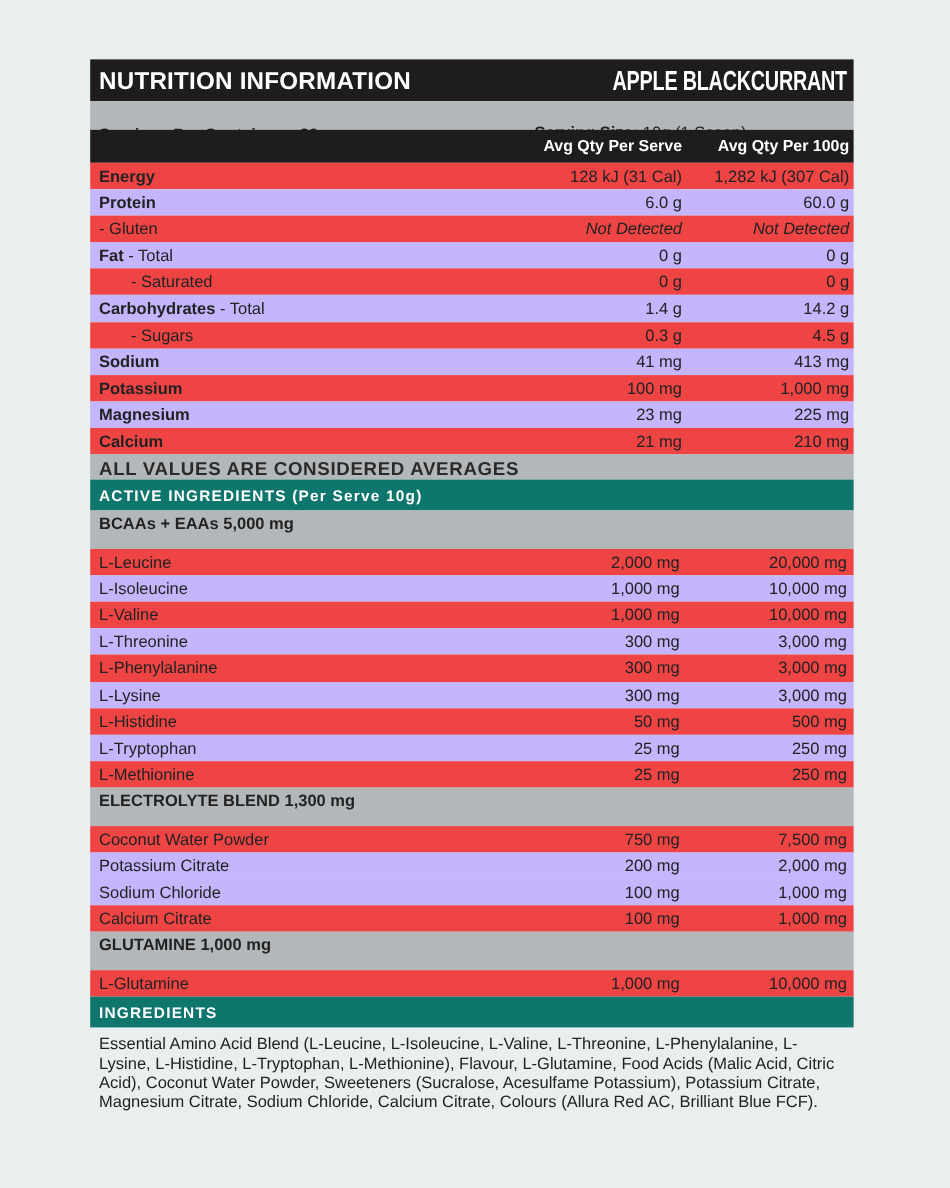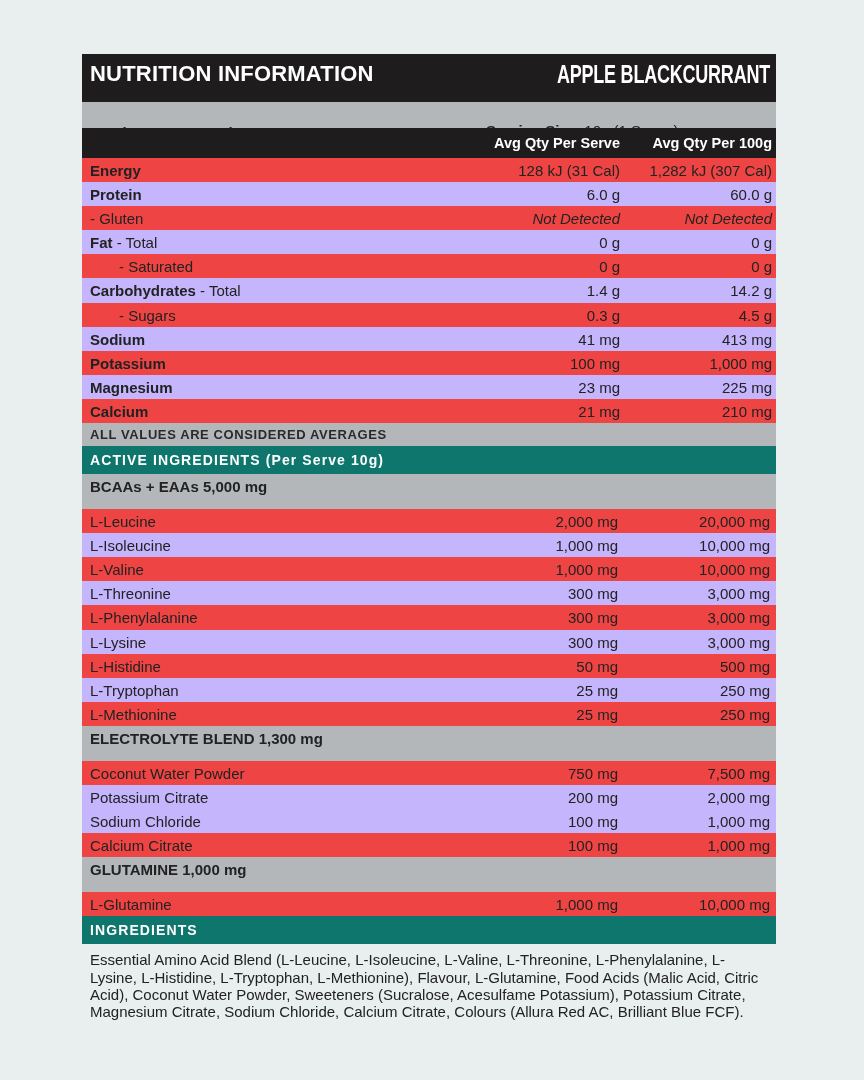--- a/index.html
+++ b/index.html
@@ -15,21 +15,21 @@
       position: relative;
       overflow: hidden;
     }
     .panel {
       position: absolute;
       left: 82px;
       top: 54px;
       width: 694px;
     }
     .title-bar {
-      height: 48px;
+      height: 38px;
       background: #1e1c1c;
       color: #ffffff;
       position: relative;
     }
     .title-left {
       position: absolute;
       left: 8px;
       top: 7px;
       font-weight: bold;
       font-size: 22px;
@@ -103,21 +103,21 @@
       white-space: nowrap;
     }
     .row.active .v1 { right: 158px; }
     .row.active .v2 { right: 6px; }
     .italic { font-style: italic; }
 
     .note-row {
       height: 23px;
       background: #b4b7ba;
       position: relative;
-      font-size: 13px;
+      font-size: 17px;
       letter-spacing: 0.6px;
     }
     .note-row span {
       position: absolute;
       left: 8px;
       top: 4px;
       font-weight: 600;
       color: #2a2a2a;
     }
     .section-dark {

